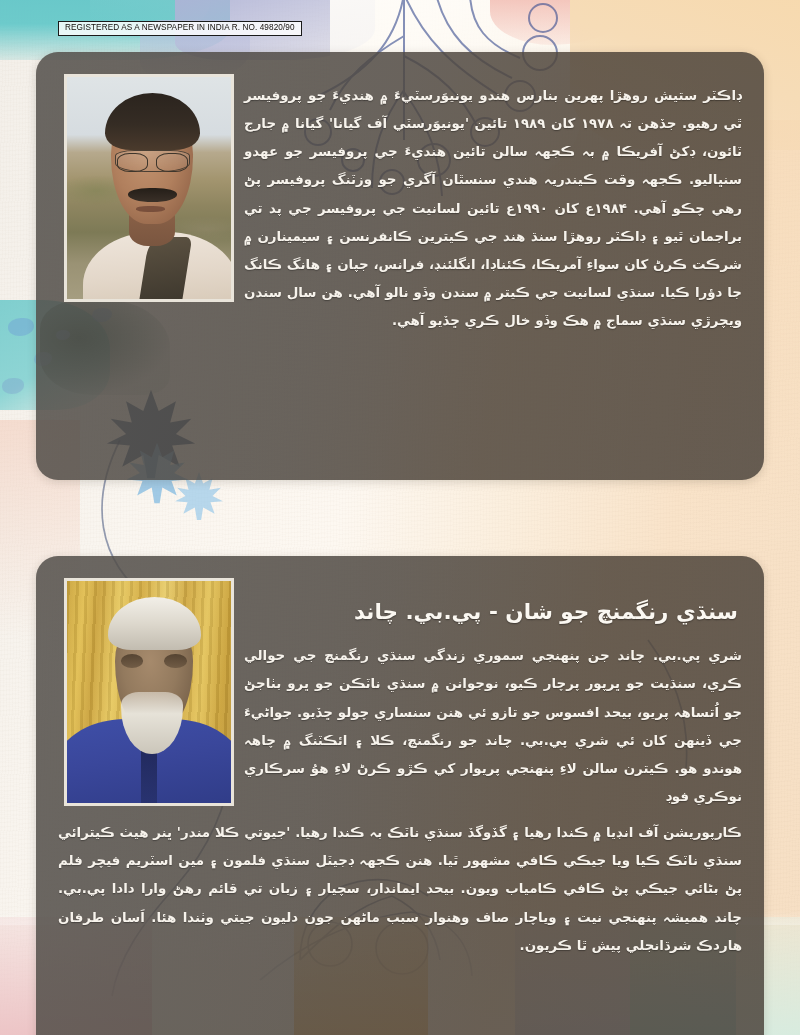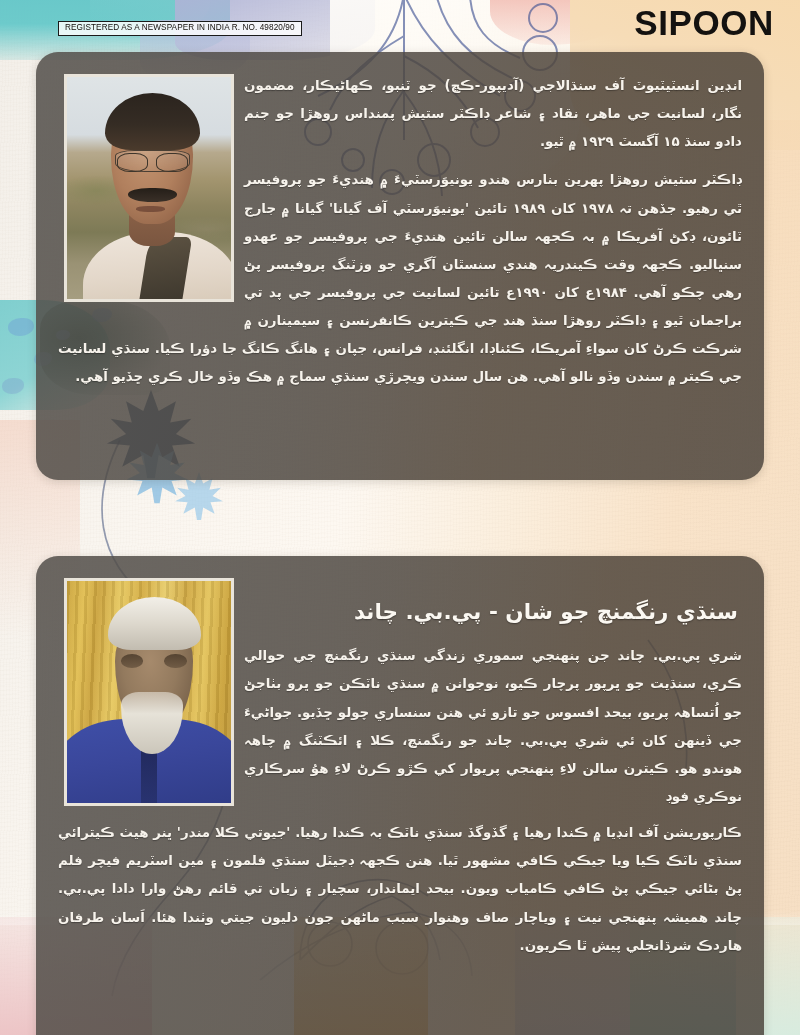--- a/index.html
+++ b/index.html
@@ -552,40 +552,38 @@
     <div class="stripe s-amber"></div>
     <div class="stripe s-cream2"></div>
     <div class="stripe s-lav"></div>
     <div class="stripe s-teal"></div>
     <div class="stripe s-mint"></div>
   </div>
 </div>
 
 <div class="masthead">
   <div class="reg-badge">REGISTERED AS A NEWSPAPER IN INDIA R. NO. 49820/90</div>
-  <div class="brand">SIPOON</div>
 </div>
 
 <div class="panel" id="panel-1">
   <div class="panel-inner">
 
     <div class="photo">
       <div class="ph1-bg"></div>
       <div class="ph1-body"></div>
       <div class="ph1-collar"></div>
       <div class="ph1-neck"></div>
       <div class="ph1-face"></div>
       <div class="ph1-hair"></div>
       <div class="ph1-glass"></div>
       <div class="ph1-mus"></div>
       <div class="ph1-mouth"></div>
     </div>
 
 
-    <div class="art-para rtl flow">انڊين انسٽيٽيوٽ آف سنڌالاجي (آديپور-ڪڇ) جو ٽنبو، ڪهاڻيڪار، مضمون نگار، لسانيت جي ماهر، نقاد ۽ شاعر ڊاڪٽر ستيش پمنداس روهڙا جو جنم دادو سنڌ ۱۵ آگسٽ ۱۹۲۹ ۾ ٿيو.</div>
 
     <div class="art-para rtl flow" style="margin-top:10px;">ڊاڪٽر ستيش روهڙا پهرين بنارس هندو يونيوَرسٽيءَ ۾ هنديءَ جو پروفيسر ٿي رهيو. جڏهن تہ ۱۹۷۸ کان ۱۹۸۹ تائين 'يونيوَرسٽي آف گيانا' گيانا ۾ جارج ٽائون، ڊکڻ آفريڪا ۾ بہ ڪجهہ سالن تائين هنديءَ جي پروفيسر جو عهدو سنڀاليو. ڪجهہ وقت ڪيندريہ هندي سنسٿان آگري جو وزٽنگ پروفيسر پڻ رهي چڪو آهي. ۱۹۸۴ع کان ۱۹۹۰ع تائين لسانيت جي پروفيسر جي پد تي براجمان ٿيو ۽ ڊاڪٽر روهڙا سنڌ هند جي ڪيترين ڪانفرنسن ۽ سيمينارن ۾ شرڪت ڪرڻ کان سواءِ آمريڪا، ڪئناڊا، انگلئنڊ، فرانس، جپان ۽ هانگ ڪانگ جا دؤرا ڪيا. سنڌي لسانيت جي ڪيتر ۾ سندن وڏو نالو آهي. هن سال سندن ويچرڙي سنڌي سماج ۾ هڪ وڏو خال ڪري ڇڏيو آهي.</div>
 
   </div>
 </div>
 
 <div class="panel" id="panel-2">
   <div class="panel-inner">
 
     <div class="photo">

